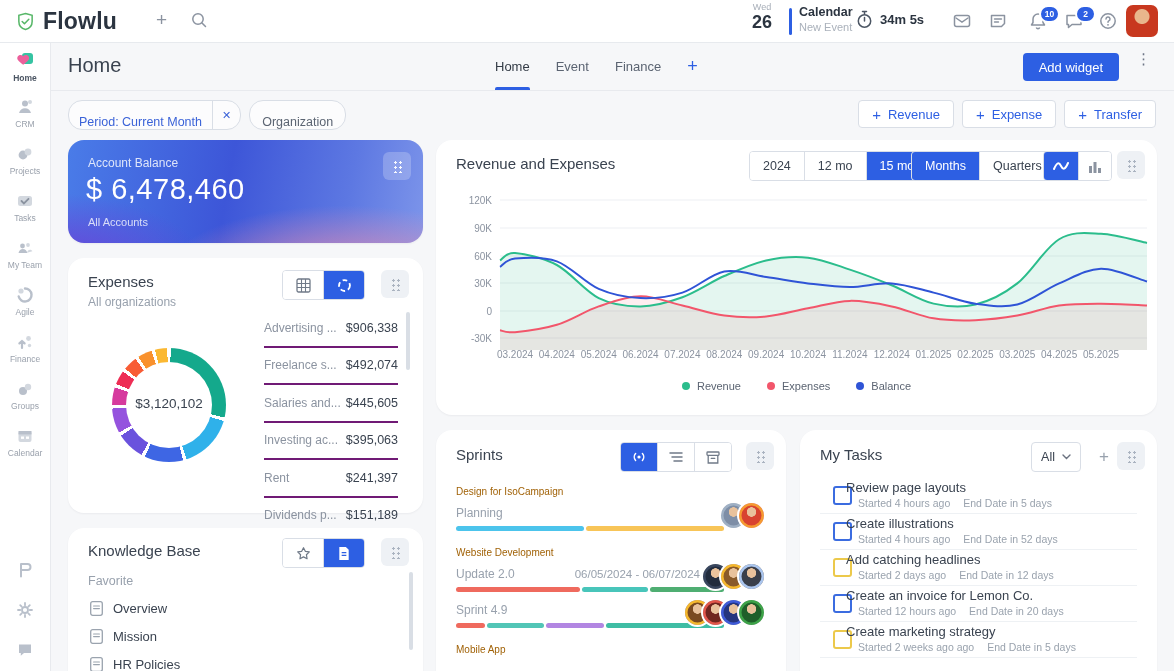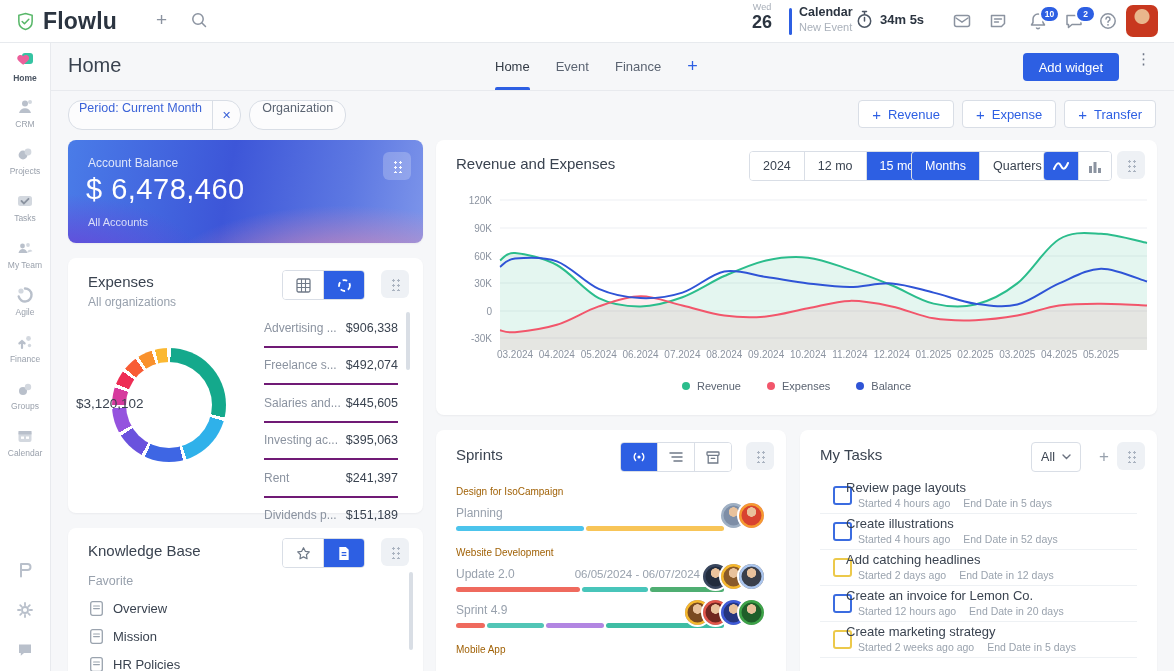--- a/index.html
+++ b/index.html
@@ -37,30 +37,30 @@
   .tabs{position:absolute;left:445px;top:0;height:48px;display:flex;align-items:center;gap:26px;}
   .tab{position:relative;height:48px;display:flex;align-items:center;font-size:13px;color:#5b6472;cursor:pointer;}
   .tab.active{color:#333b46;}
   .tab.active::after{content:"";position:absolute;left:0;right:0;bottom:0;height:3px;background:#2d5fe3;border-radius:2px 2px 0 0;}
   .tab-add{color:#2d5fe3;font-size:18px;font-weight:400;cursor:pointer;}
   .add-widget{position:absolute;right:55px;top:11px;height:28px;padding:0 16px;background:#2d5fe3;border:none;border-radius:4px;color:#fff;font-size:13px;font-family:inherit;cursor:pointer;}
   .kebab{position:absolute;right:24px;top:13px;color:#6e7687;font-size:15px;letter-spacing:0;line-height:8px;cursor:pointer;width:14px;text-align:center;}
   .hdr-divider{position:absolute;left:0;top:48px;width:1124px;height:1px;background:#e8eaee;}
 
   .filter-row{position:absolute;left:18px;top:58px;display:flex;gap:8px;}
-  .chip{height:28px;display:flex;align-items:flex-start;background:#fcfcfd;border:1px solid #d9dee6;border-radius:14px;font-size:12.5px;cursor:pointer;}
+  .chip{height:28px;display:flex;align-items:flex-end;background:#fcfcfd;border:1px solid #d9dee6;border-radius:14px;font-size:12.5px;cursor:pointer;}
   .chip.period{color:#3b63d8;}
   .chip.period .txt{padding:0 10px;}
   .chip.period .x{border-left:1px solid #d9dee6;padding:0 9px;color:#3b63d8;font-size:11px;height:100%;display:flex;align-items:center;}
   .chip.plain{color:#5b6472;padding:0 12px;}
   .qa-row{position:absolute;right:18px;top:58px;display:flex;gap:8px;}
   .qa-btn{height:28px;padding:0 13px;background:#fff;border:1px solid #d9dee6;border-radius:4px;color:#2d5fe3;font-size:13px;display:flex;align-items:center;gap:7px;cursor:pointer;font-family:inherit;}
   .qa-btn .p{font-size:15px;}
 
-  .card{position:absolute;background:#fff;border-radius:8px;box-shadow:0 1px 2px rgba(16,24,40,.05);}
+  .card{position:absolute;background:#fff;border-radius:16px;box-shadow:0 1px 2px rgba(16,24,40,.05);}
   .card-title{font-size:15px;font-weight:500;color:#3a4350;}
   .drag{width:28px;height:28px;border-radius:6px;background:#eef1f5;display:flex;align-items:center;justify-content:center;cursor:grab;}
   .drag .d{width:9px;height:13px;background-image:radial-gradient(#aab3c0 1.2px,transparent 1.4px);background-size:5px 5px;background-position:0 0;}
   .tgl-group{display:flex;border:1px solid #d9dee6;border-radius:4px;overflow:hidden;background:#fff;}
   .tgl{width:40px;height:28px;display:flex;align-items:center;justify-content:center;color:#707a88;cursor:pointer;background:#fff;}
   .tgl + .tgl{border-left:1px solid #d9dee6;}
   .tgl.active{background:#2d5fe3;color:#fff;}
 
   
   .acct{left:18px;top:98px;width:355px;height:103px;color:#fff;overflow:hidden;
@@ -75,21 +75,21 @@
   .acct .drag .d{background-image:radial-gradient(rgba(255,255,255,.95) 1.2px,transparent 1.4px);background-size:5px 5px;}
 
   
   .expw{left:18px;top:216px;width:355px;height:255px;}
   .expw .card-title{position:absolute;left:20px;top:15px;}
   .expw .sub{position:absolute;left:20px;top:37px;font-size:12px;color:#98a1ad;}
   .expw .tgl-group{position:absolute;right:58px;top:12px;}
   .expw .drag{position:absolute;right:14px;top:12px;}
   .donut{position:absolute;left:44px;top:90px;width:114px;height:114px;border-radius:50%;}
   .donut::after{content:"";position:absolute;left:14px;top:14px;width:86px;height:86px;background:#fff;border-radius:50%;}
-  .donut-label{position:absolute;left:8px;top:138px;width:186px;text-align:left;font-size:13.5px;color:#3a4350;z-index:2;}
+  .donut-label{position:absolute;left:8px;top:138px;width:186px;text-align:center;font-size:13.5px;color:#3a4350;z-index:2;}
   .exp-rows{position:absolute;left:196px;top:52px;width:134px;}
   .exp-row{height:35.5px;display:flex;align-items:center;justify-content:space-between;border-bottom:2px solid #701a75;}
   .exp-row .l{font-size:12px;color:#8b93a0;}
   .exp-row .v{font-size:12.5px;color:#3a4350;}
   .vscroll{position:absolute;width:4px;border-radius:2px;background:#d9dee5;}
 
   
   .kbw{left:18px;top:486px;width:355px;height:185px;}
   .kbw .card-title{position:absolute;left:20px;top:14px;}
   .kbw .tgl-group{position:absolute;right:58px;top:10px;}

